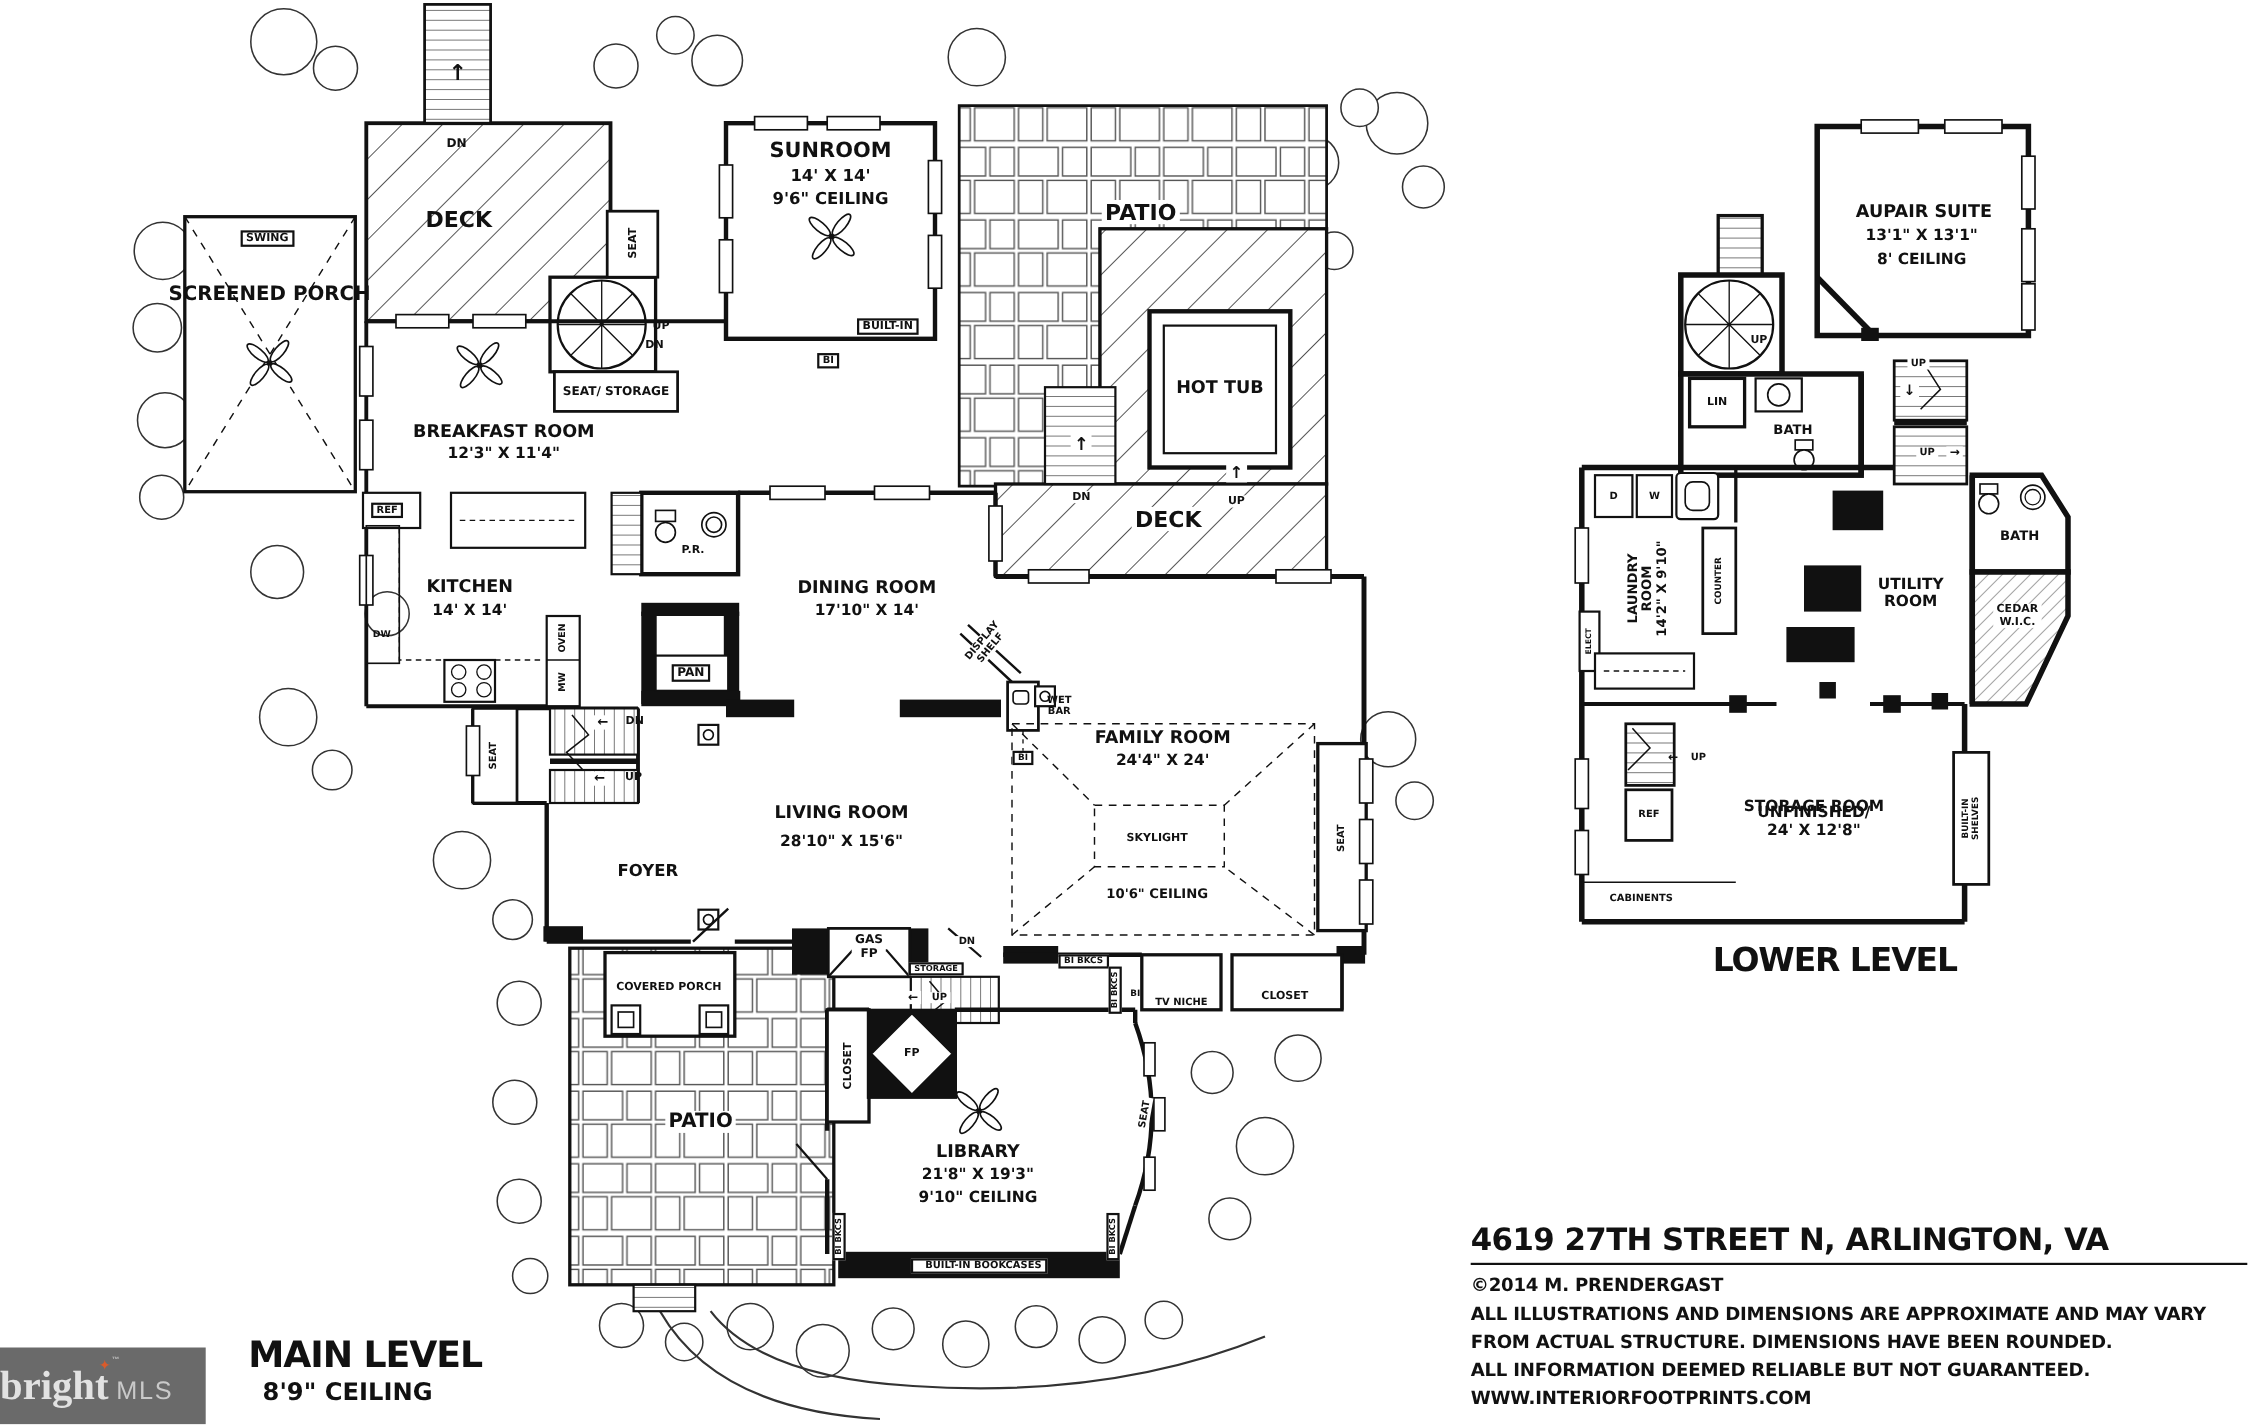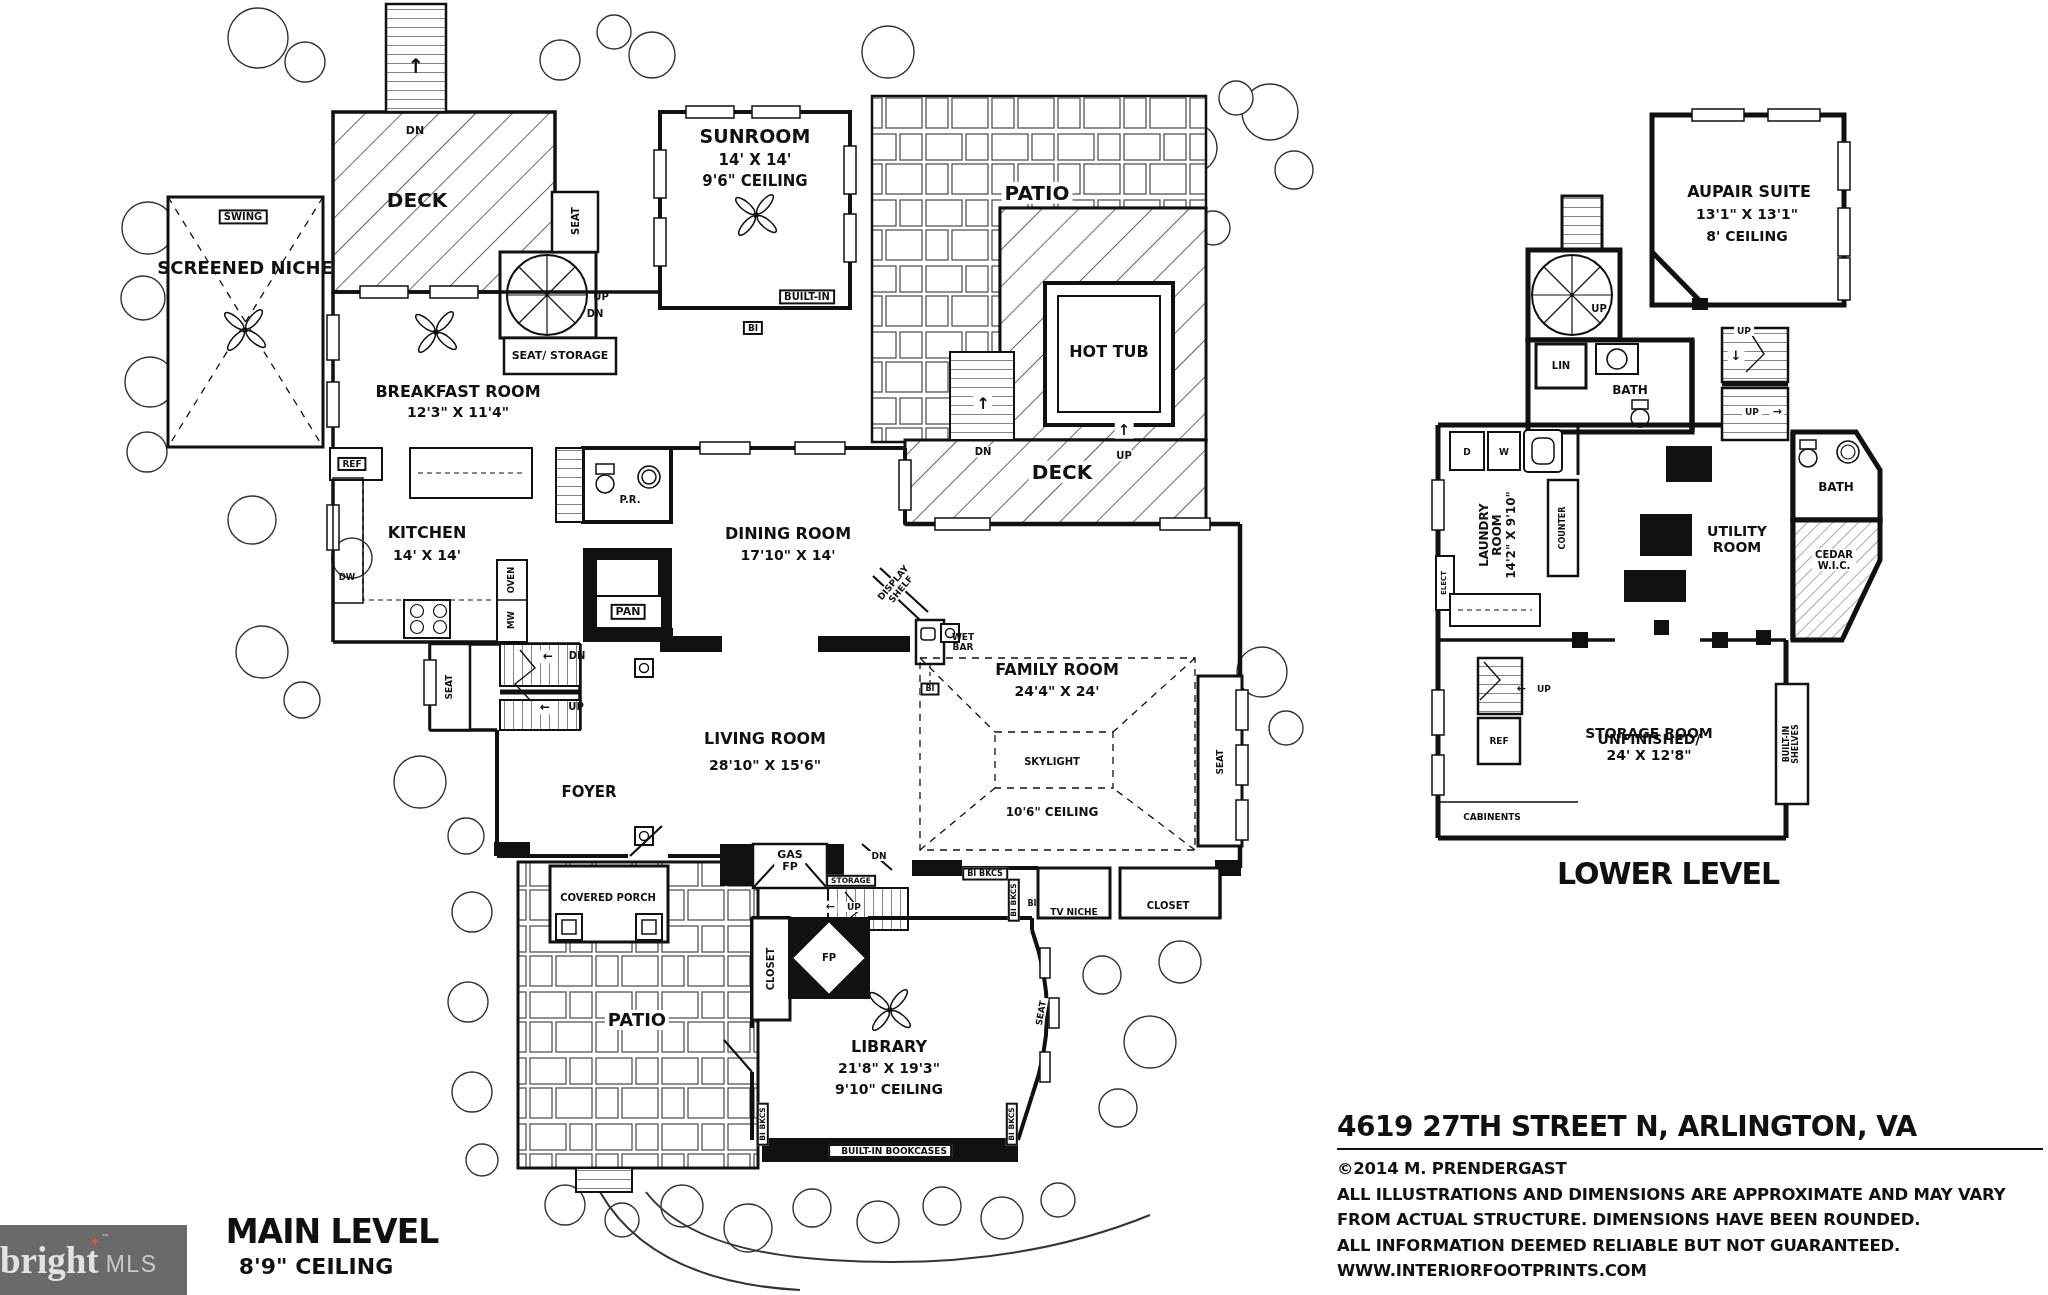--- a/index.html
+++ b/index.html
@@ -403,21 +403,21 @@
     <div class="plan-label" style="left: 415px; top: 131px; font-size: 11px; transform: translate(-50%, -50%) rotate(0deg);">
       <div>DN</div>
     </div>
     <div class="plan-label" style="left: 417px; top: 200px; font-size: 20px; transform: translate(-50%, -50%) rotate(0deg);">
       <div>DECK</div>
     </div>
     <div class="plan-label boxed" style="left: 243px; top: 217px; font-size: 10px; transform: translate(-50%, -50%) rotate(0deg);">
       <div>SWING</div>
     </div>
     <div class="plan-label" style="left: 245px; top: 268px; font-size: 18px; transform: translate(-50%, -50%) rotate(0deg);">
-      <div>SCREENED NICHE</div>
+      <div>SCREENED PORCH</div>
     </div>
     <div class="plan-label" style="left: 576px; top: 221px; font-size: 10px; transform: translate(-50%, -50%) rotate(-90deg);">
       <div>SEAT</div>
     </div>
     <div class="plan-label" style="left: 601px; top: 297px; font-size: 10px; transform: translate(-50%, -50%) rotate(0deg);">
       <div>UP</div>
     </div>
     <div class="plan-label" style="left: 595px; top: 314px; font-size: 10px; transform: translate(-50%, -50%) rotate(0deg);">
       <div>DN</div>
     </div>

